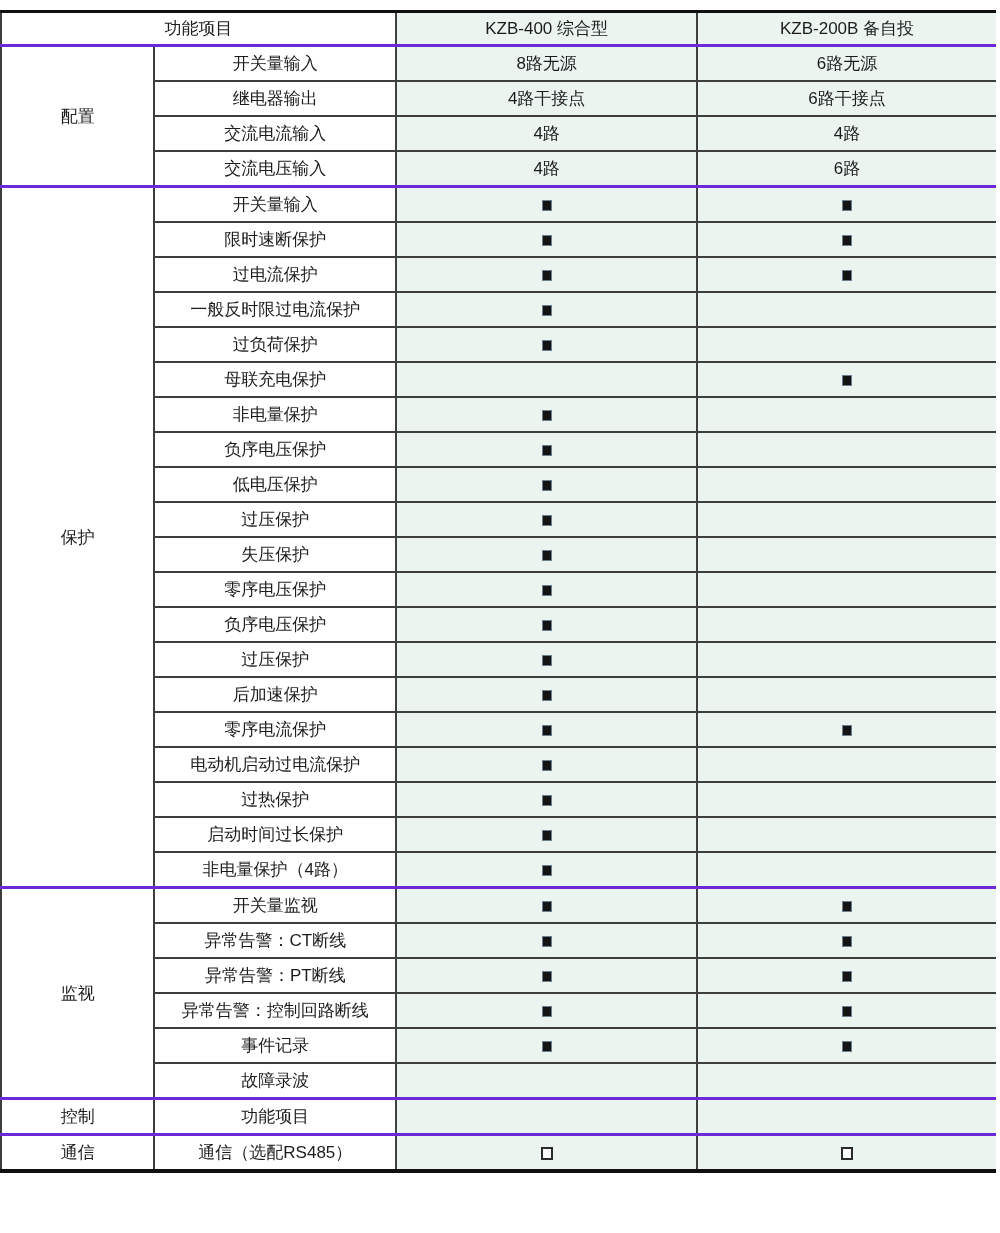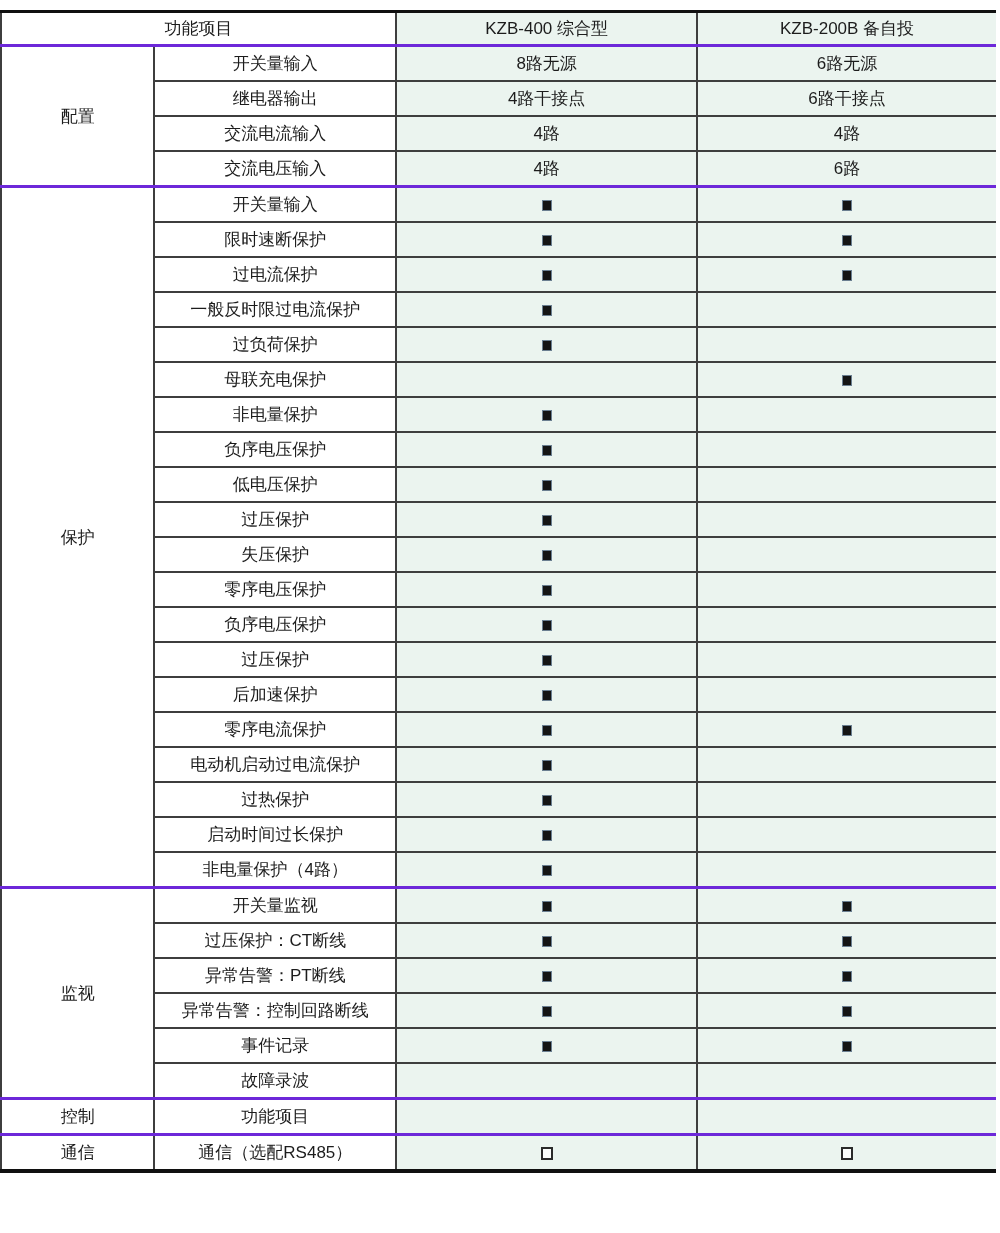--- a/index.html
+++ b/index.html
@@ -198,21 +198,21 @@
           <td class="c-val"><span class="marker filled"></span></td>
           <td class="c-val"></td>
         </tr>
         <tr class="section-start">
           <td class="c-cat" rowspan="6">监视</td>
           <td class="c-label">开关量监视</td>
           <td class="c-val"><span class="marker filled"></span></td>
           <td class="c-val"><span class="marker filled"></span></td>
         </tr>
         <tr>
-          <td class="c-label">过压保护：CT断线</td>
+          <td class="c-label">异常告警：CT断线</td>
           <td class="c-val"><span class="marker filled"></span></td>
           <td class="c-val"><span class="marker filled"></span></td>
         </tr>
         <tr>
           <td class="c-label">异常告警：PT断线</td>
           <td class="c-val"><span class="marker filled"></span></td>
           <td class="c-val"><span class="marker filled"></span></td>
         </tr>
         <tr>
           <td class="c-label">异常告警：控制回路断线</td>

